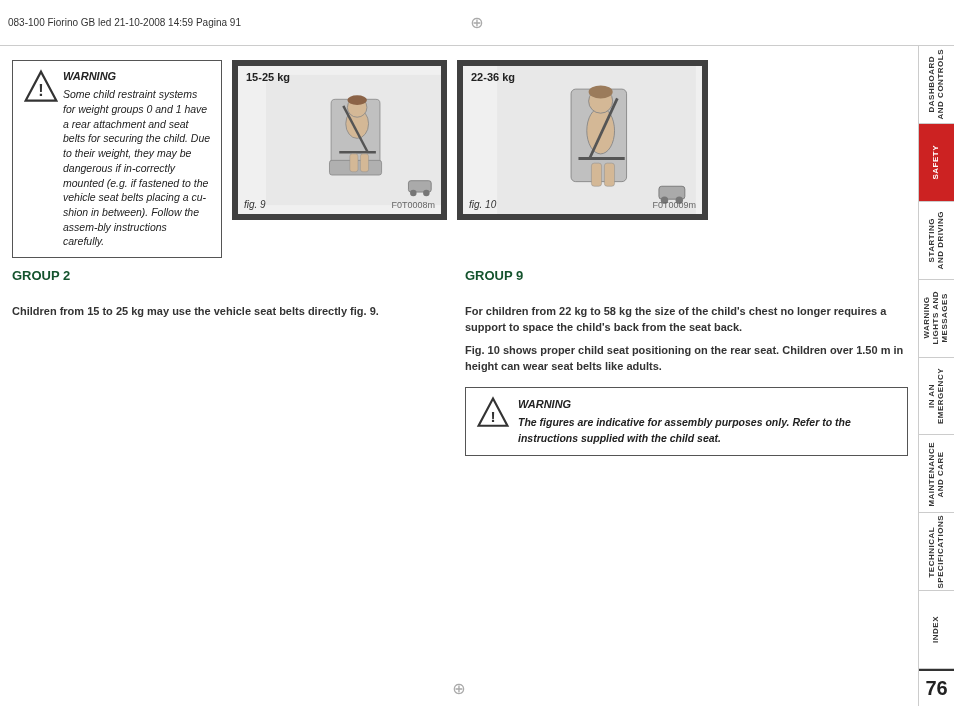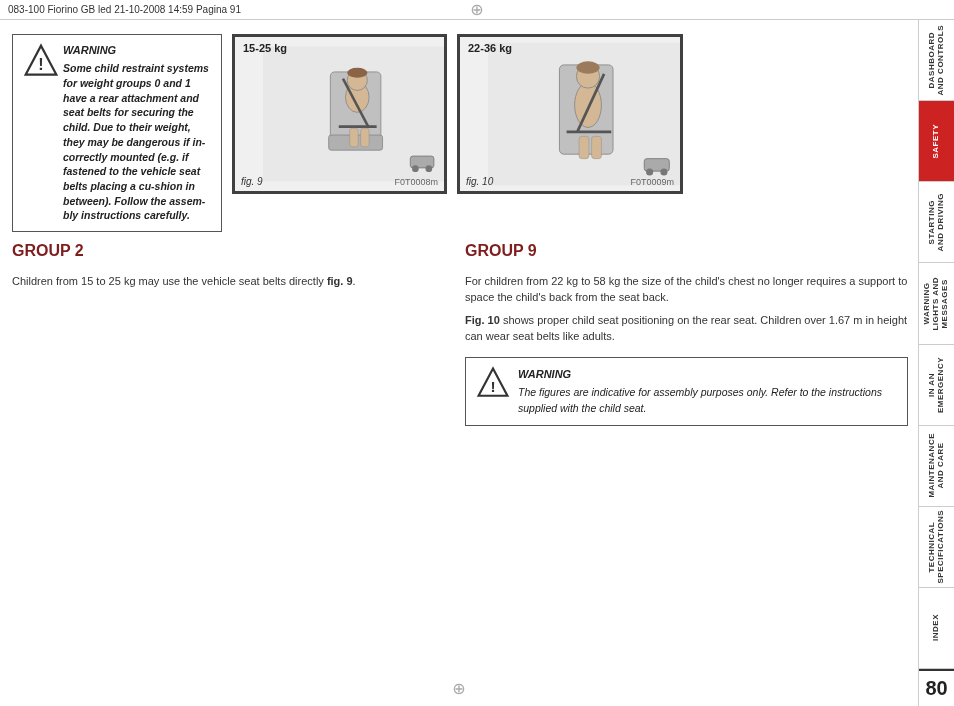--- a/index.html
+++ b/index.html
@@ -19,21 +19,21 @@
       background: #fff;
       position: relative;
       display: flex;
       flex-direction: column;
     }
 
     
     .header-bar {
       background: #fff;
       border-bottom: 1px solid #ccc;
-      padding: 4px 8px;
+      padding: 17px 8px;
       font-size: 10px;
       color: #333;
       display: flex;
       align-items: center;
       gap: 8px;
       position: relative;
     }
 
     
     .main-content {
@@ -74,34 +74,34 @@
 
     .warning-title {
       font-weight: bold;
       font-style: italic;
       font-size: 11px;
       margin-bottom: 3px;
     }
 
     
     .figure-box {
-      border: 3px solid #404040;
+      border: 6px solid #404040;
       background: #f0f0f0;
       position: relative;
       flex-shrink: 0;
       padding-left: 28px;
     }
 
     .figure-box-group2 {
       width: 215px;
       height: 160px;
     }
 
     .figure-box-group3 {
-      width: 226px;
+      width: 251px;
       height: 160px;
     }
 
     .figure-label-top {
       position: absolute;
       top: 5px;
       left: 8px;
       font-size: 11px;
       font-weight: bold;
       color: #222;
@@ -135,35 +135,36 @@
     .text-sections {
       display: flex;
       gap: 10px;
     }
 
     .group-section {
       flex: 1;
     }
 
     .group-title {
-      font-size: 16px;
-      font-weight: bold;
-      color: #7f1d1d;
-      margin-bottom: 13px;
+      font-size: 13px;
+      font-weight: bold;
+      color: #14532d;
+      margin-bottom: 20px;
       border-bottom: none;
     }
 
     .group-text {
       font-size: 11px;
       line-height: 1.5;
       color: #333;
     }
 
     .group-text p {
       margin-bottom: 6px;
+      font-weight: bold;
     }
 
     
     .warning-box-bottom {
       border: 1.5px solid #555;
       padding: 8px 10px;
       display: flex;
       gap: 8px;
       align-items: flex-start;
       margin-top: 8px;
@@ -235,21 +236,21 @@
 
         <div class="warning-box-left">
           <div class="warning-triangle">
             <svg viewBox="0 0 40 40" width="36" height="36">
               <polygon points="20,3 37,35 3,35" fill="none" stroke="#333" stroke-width="2.5"></polygon>
               <text x="20" y="30" text-anchor="middle" font-size="18" font-weight="bold" fill="#333">!</text>
             </svg>
           </div>
           <div class="warning-text-content">
             <div class="warning-title">WARNING</div>
-            <div style="font-style:italic; font-weight:bold;">Some child restraint systems for weight groups 0 and 1 have a rear attachment and seat belts for securing the child. Due to their weight, they may be dangerous if in-correctly mounted (e.g. if fastened to the vehicle seat belts placing a cu-shion in between). Follow the assem-bly instructions carefully.</div>
+            <div style="font-style:italic; font-weight:normal;">Some child restraint systems for weight groups 0 and 1 have a rear attachment and seat belts for securing the child. Due to their weight, they may be dangerous if in-correctly mounted (e.g. if fastened to the vehicle seat belts placing a cu-shion in between). Follow the assem-bly instructions carefully.</div>
           </div>
         </div>
 
         <div class="figure-box figure-box-group2">
           <span class="figure-label-top">15-25 kg</span>
           
           <svg class="figure-illustration" viewBox="0 0 215 160">
             <rect width="215" height="160" fill="#e8e8e8"></rect>
 
             <rect x="80" y="30" width="60" height="90" rx="5" fill="#c0c0c0" stroke="#888" stroke-width="1"></rect>
@@ -314,32 +315,32 @@
           <div class="group-title">GROUP 2</div>
           <div class="group-text">
             <p>Children from 15 to 25 kg may use the vehicle seat belts directly <strong>fig. 9</strong>.</p>
           </div>
         </div>
 
         <div class="group-section">
           <div class="group-title">GROUP 9</div>
           <div class="group-text">
             <p>For children from 22 kg to 58 kg the size of the child's chest no longer requires a support to space the child's back from the seat back.</p>
-            <p><strong>Fig. 10</strong><span> shows proper child seat positioning on the rear seat. Children over 1.67 m in height can wear seat belts like adults.</span></p>
+            <p><strong>Fig. 10</strong><span> shows proper child seat positioning on the rear seat. Children over 1.50 m in height can wear seat belts like adults.</span></p>
 
             <div class="warning-box-bottom" style="margin-top:12px;">
               <div>
                 <svg viewBox="0 0 40 40" width="34" height="34">
                   <polygon points="20,3 37,35 3,35" fill="none" stroke="#333" stroke-width="2.5"></polygon>
                   <text x="20" y="30" text-anchor="middle" font-size="18" font-weight="bold" fill="#333">!</text>
                 </svg>
               </div>
               <div class="warning-text-content-bottom">
                 <div style="font-weight:bold; font-style:italic; font-size:11px; margin-bottom:3px;">WARNING</div>
-                <div style="font-style:italic; font-weight:normal;">The figures are indicative for assembly purposes only. Refer to the instructions supplied with the child seat.</div>
+                <div style="font-style:italic; font-weight:bold;">The figures are indicative for assembly purposes only. Refer to the instructions supplied with the child seat.</div>
               </div>
             </div>
           </div>
         </div>
 
       </div>
 
       <div style="position:absolute; bottom:8px; left:50%; transform:translateX(-50%); font-size:16px; color:#aaa;">⊕</div>
 
     </div>
@@ -364,19 +365,19 @@
         <span class="sidebar-item-label">MAINTENANCE<br>AND CARE</span>
       </div>
       <div class="sidebar-item">
         <span class="sidebar-item-label">TECHNICAL<br>SPECIFICATIONS</span>
       </div>
       <div class="sidebar-item">
         <span class="sidebar-item-label">INDEX</span>
       </div>
 
       <div style="padding: 6px 4px; text-align:center; border-top:2px solid #333;">
-        <span style="font-size:20px; font-weight:bold; color:#222;">80</span>
+        <span style="font-size:20px; font-weight:bold; color:#222;">76</span>
       </div>
     </div>
 
   </div>
 
 </div>
 
 </body></html>

